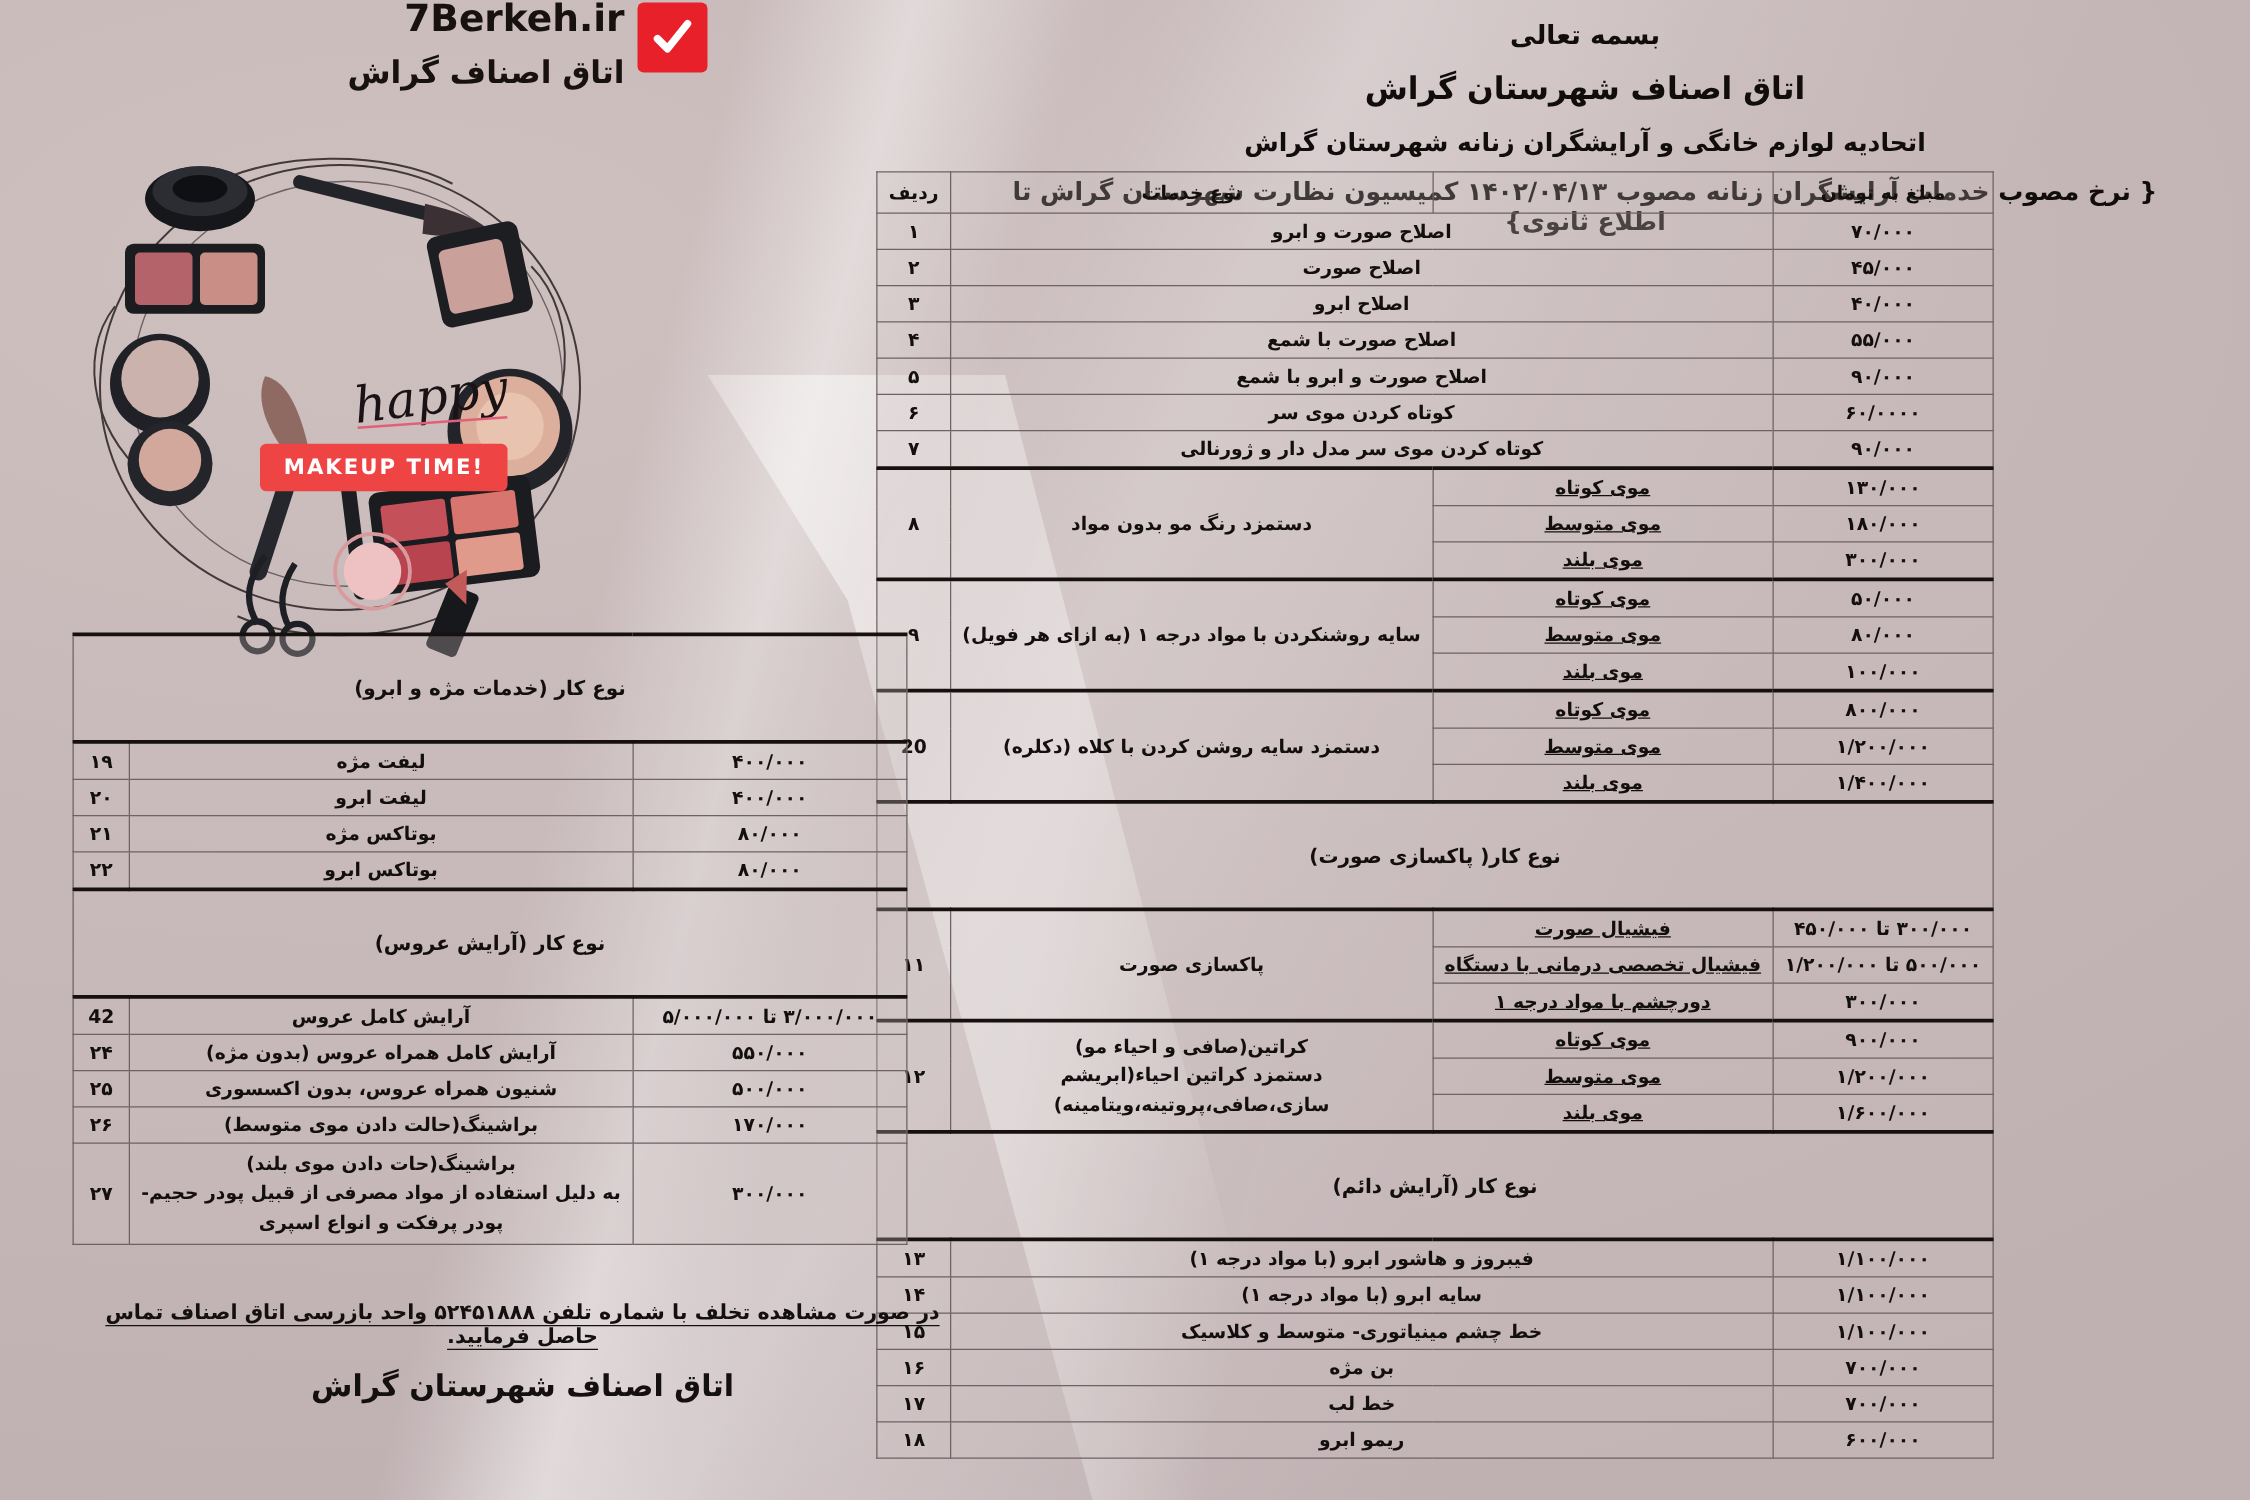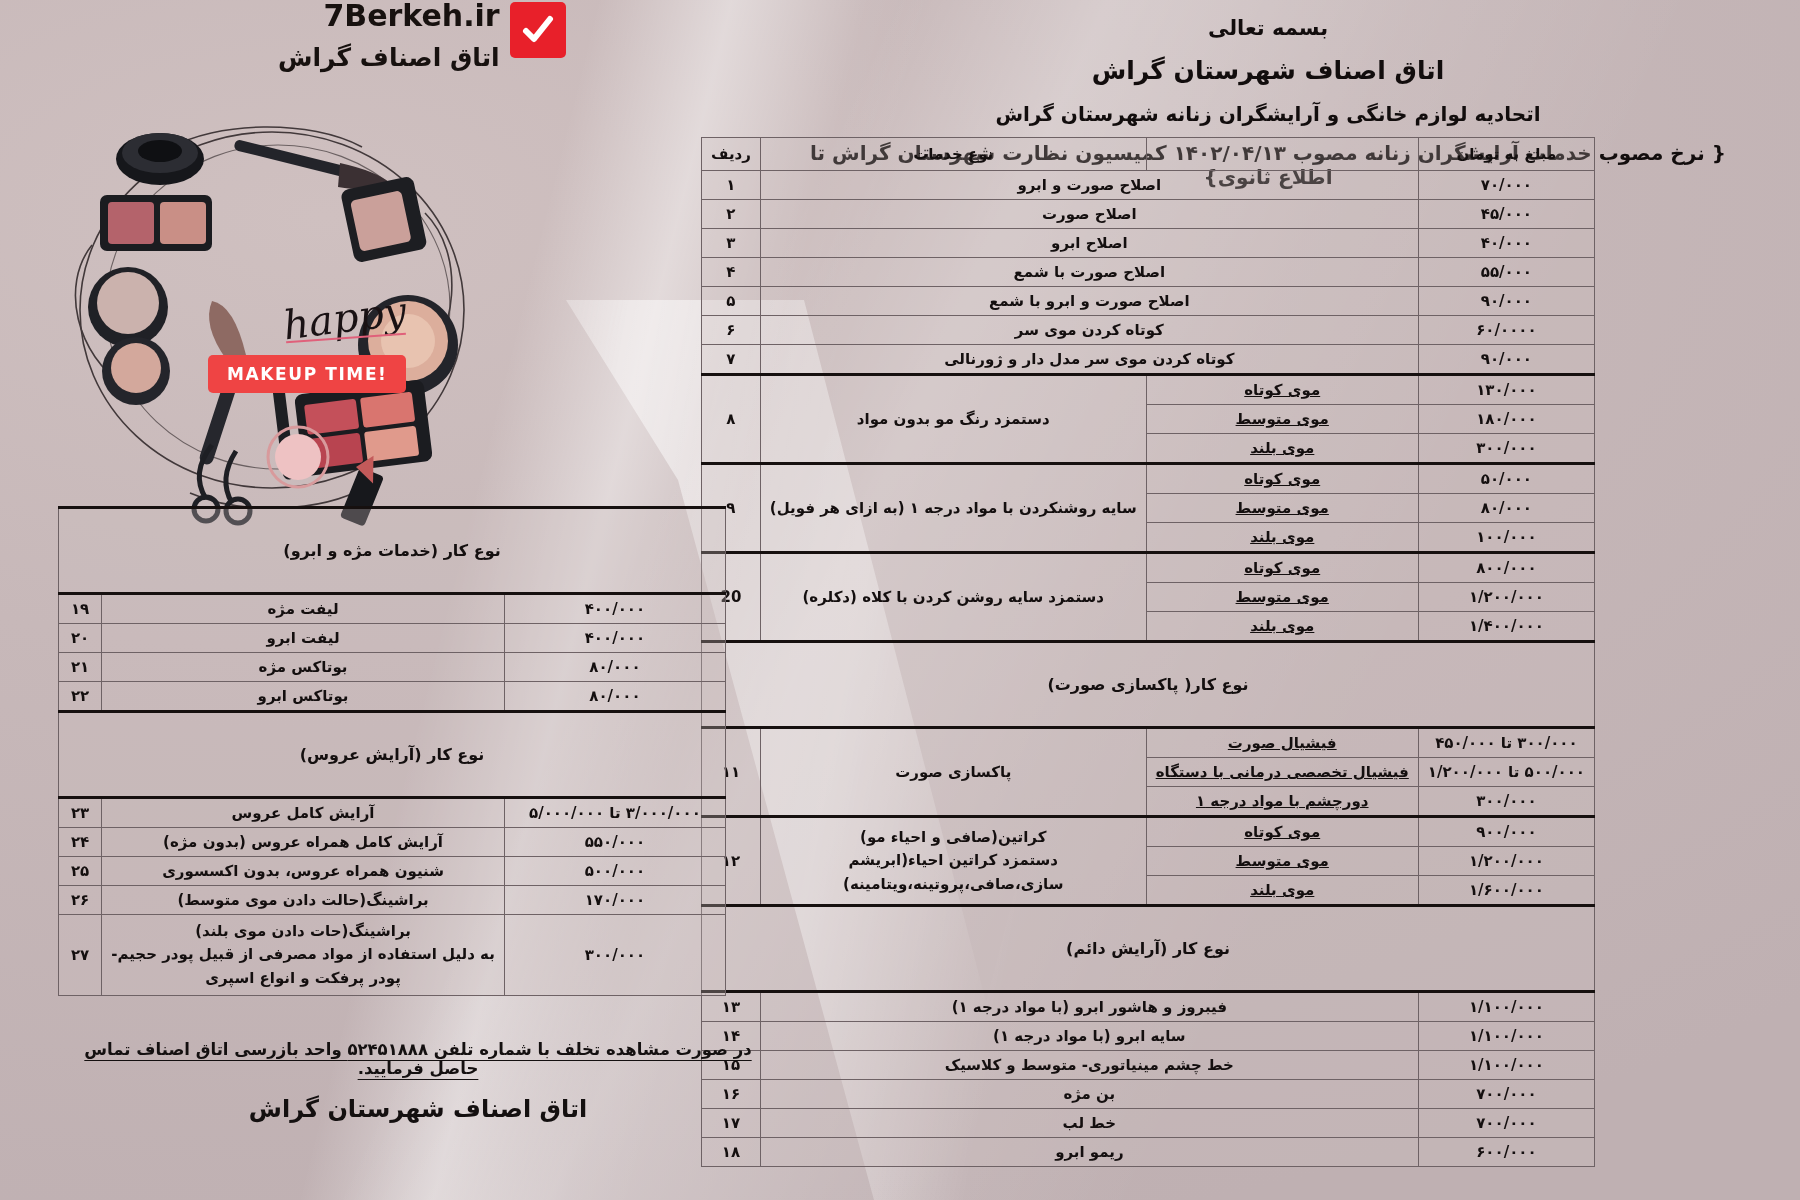--- a/index.html
+++ b/index.html
@@ -391,21 +391,21 @@
           <td class="amt">۸۰/۰۰۰</td>
           <td class="svc">بوتاکس ابرو</td>
           <td class="num">۲۲</td>
         </tr>
         <tr class="section-row">
           <td colspan="3">نوع کار (آرایش عروس)</td>
         </tr>
         <tr class="thick">
           <td class="amt">۳/۰۰۰/۰۰۰ تا ۵/۰۰۰/۰۰۰</td>
           <td class="svc">آرایش کامل عروس</td>
-          <td class="num">۲۳</td>
+          <td class="num">42</td>
         </tr>
         <tr>
           <td class="amt">۵۵۰/۰۰۰</td>
           <td class="svc">آرایش کامل همراه عروس (بدون مژه)</td>
           <td class="num">۲۴</td>
         </tr>
         <tr>
           <td class="amt">۵۰۰/۰۰۰</td>
           <td class="svc">شنیون همراه عروس، بدون اکسسوری</td>
           <td class="num">۲۵</td>

